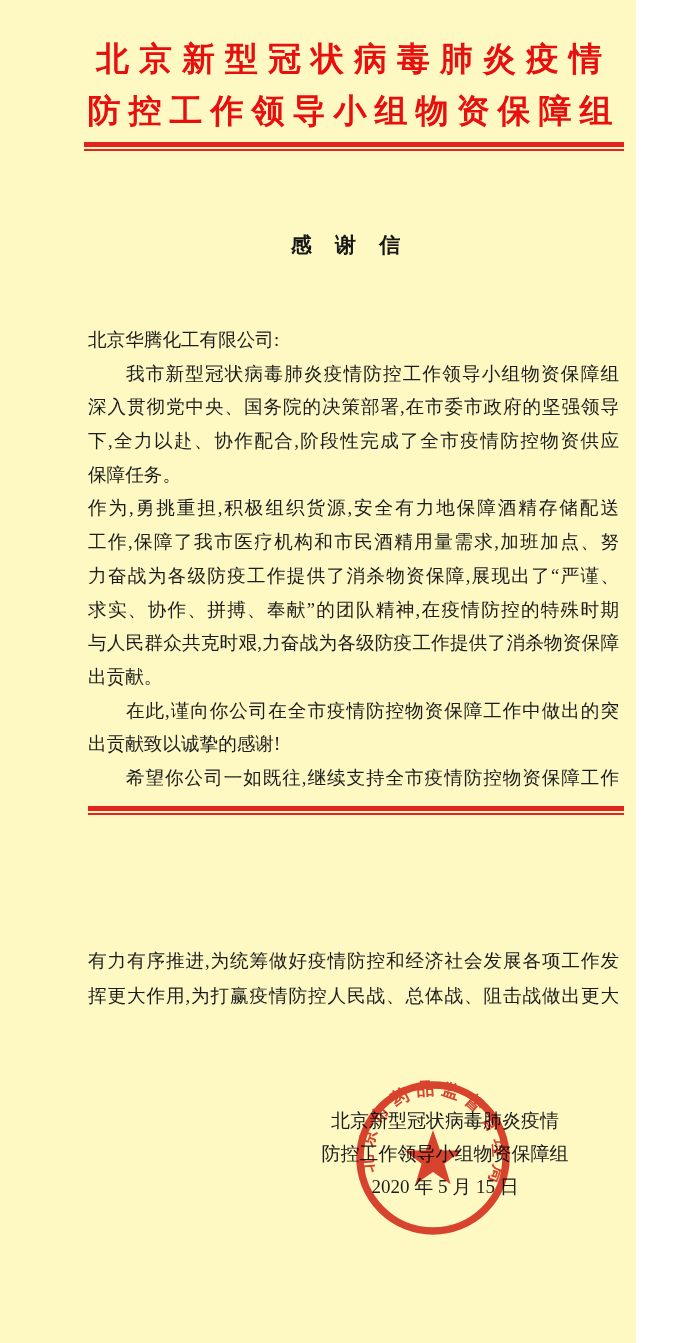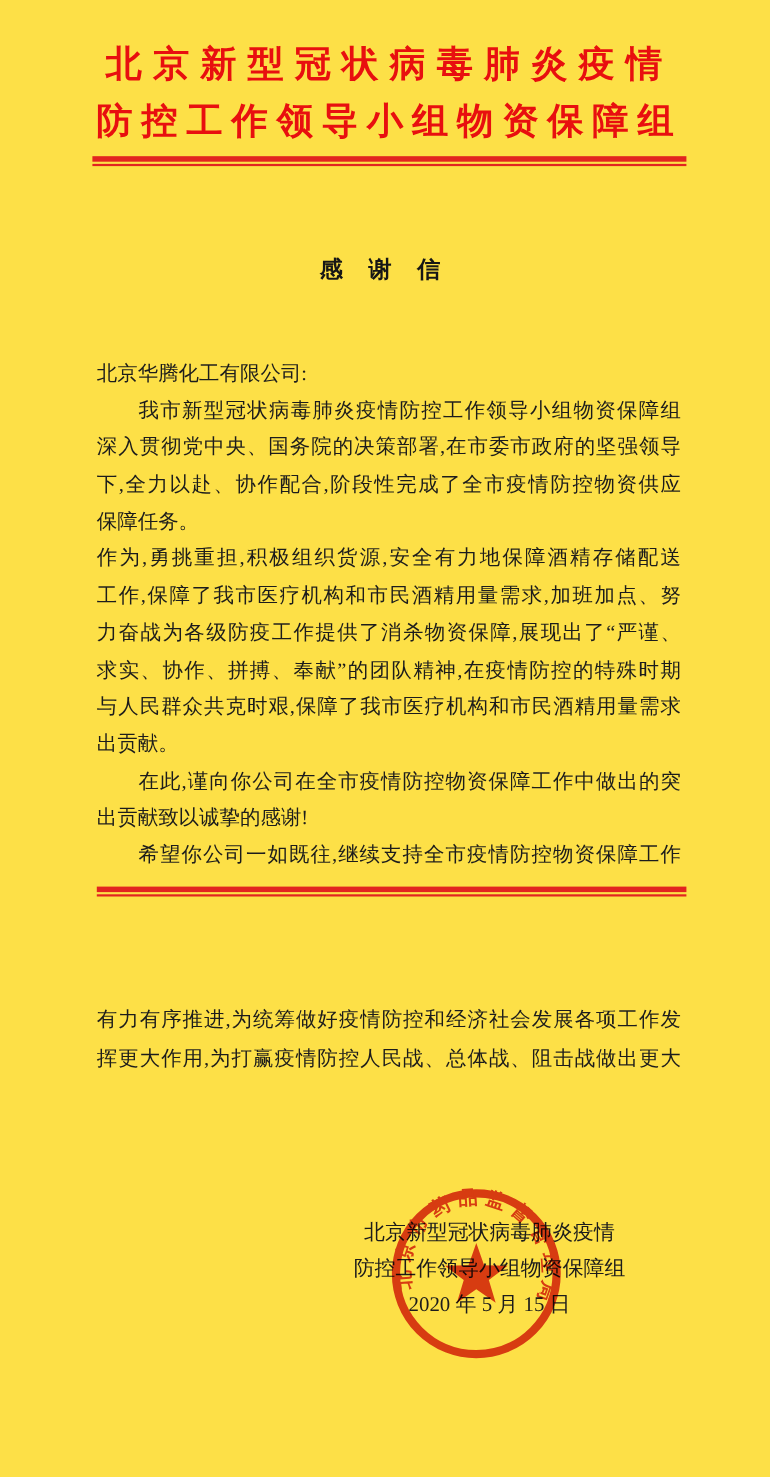--- a/index.html
+++ b/index.html
@@ -1,22 +1,23 @@
 <!DOCTYPE html>
 <html><head>
 <meta charset="utf-8">
 <style>
   html,body{margin:0;padding:0;background:#ffffff;}
   .page{
     position:relative;
-    width:700px;height:1343px;
-    background:#fde047;
+    width:626px;height:1343px;
+    background:#fef9c3;
     overflow:hidden;
     font-family:"Liberation Serif","DejaVu Serif",serif;
     color:#1c1c1c;
+    padding-left:10px;
   }
   
   .letterhead{
     position:absolute;left:80px;width:548px;top:33px;
     text-align:center;
     color:#e80f0f;
     font-weight:bold;
   }
   .letterhead .lh-line{
     font-size:33px;
@@ -39,21 +40,21 @@
     font-size:21px;font-weight:bold;
     letter-spacing:9px;
     color:#161616;
   }
   
   .body-block{
     position:absolute;left:88px;width:531px;
     font-size:18.6px;
   }
   .block-1{top:295px;}
-  .block-2{top:911px;}
+  .block-2{top:944px;}
   .line{
     height:33.7px;line-height:33.7px;
     white-space:nowrap;
     text-align:justify;
     text-align-last:justify;
     text-justify:inter-character;
     overflow:visible;
   }
   .block-2 .line{height:34.6px;line-height:34.6px;}
   .line.indent{padding-left:38px;}
@@ -111,21 +112,21 @@
 
 
         <div class="line">作为,勇挑重担,积极组织货源,安全有力地保障酒精存储配送</div>
 
         <div class="line">工作,保障了我市医疗机构和市民酒精用量需求,加班加点、努</div>
 
         <div class="line">力奋战为各级防疫工作提供了消杀物资保障,展现出了“严谨、</div>
 
         <div class="line">求实、协作、拼搏、奉献”的团队精神,在疫情防控的特殊时期</div>
 
-        <div class="line">与人民群众共克时艰,保障了我市医疗机构和市民酒精用量需求</div>
+        <div class="line">与人民群众共克时艰,力奋战为各级防疫工作提供了消杀物资保障</div>
 
         <div class="line end">出贡献。</div>
 
         <div class="line indent">在此,谨向你公司在全市疫情防控物资保障工作中做出的突</div>
 
         <div class="line end">出贡献致以诚挚的感谢!</div>
 
         <div class="line indent">希望你公司一如既往,继续支持全市疫情防控物资保障工作</div>
       </div>
   </div>

